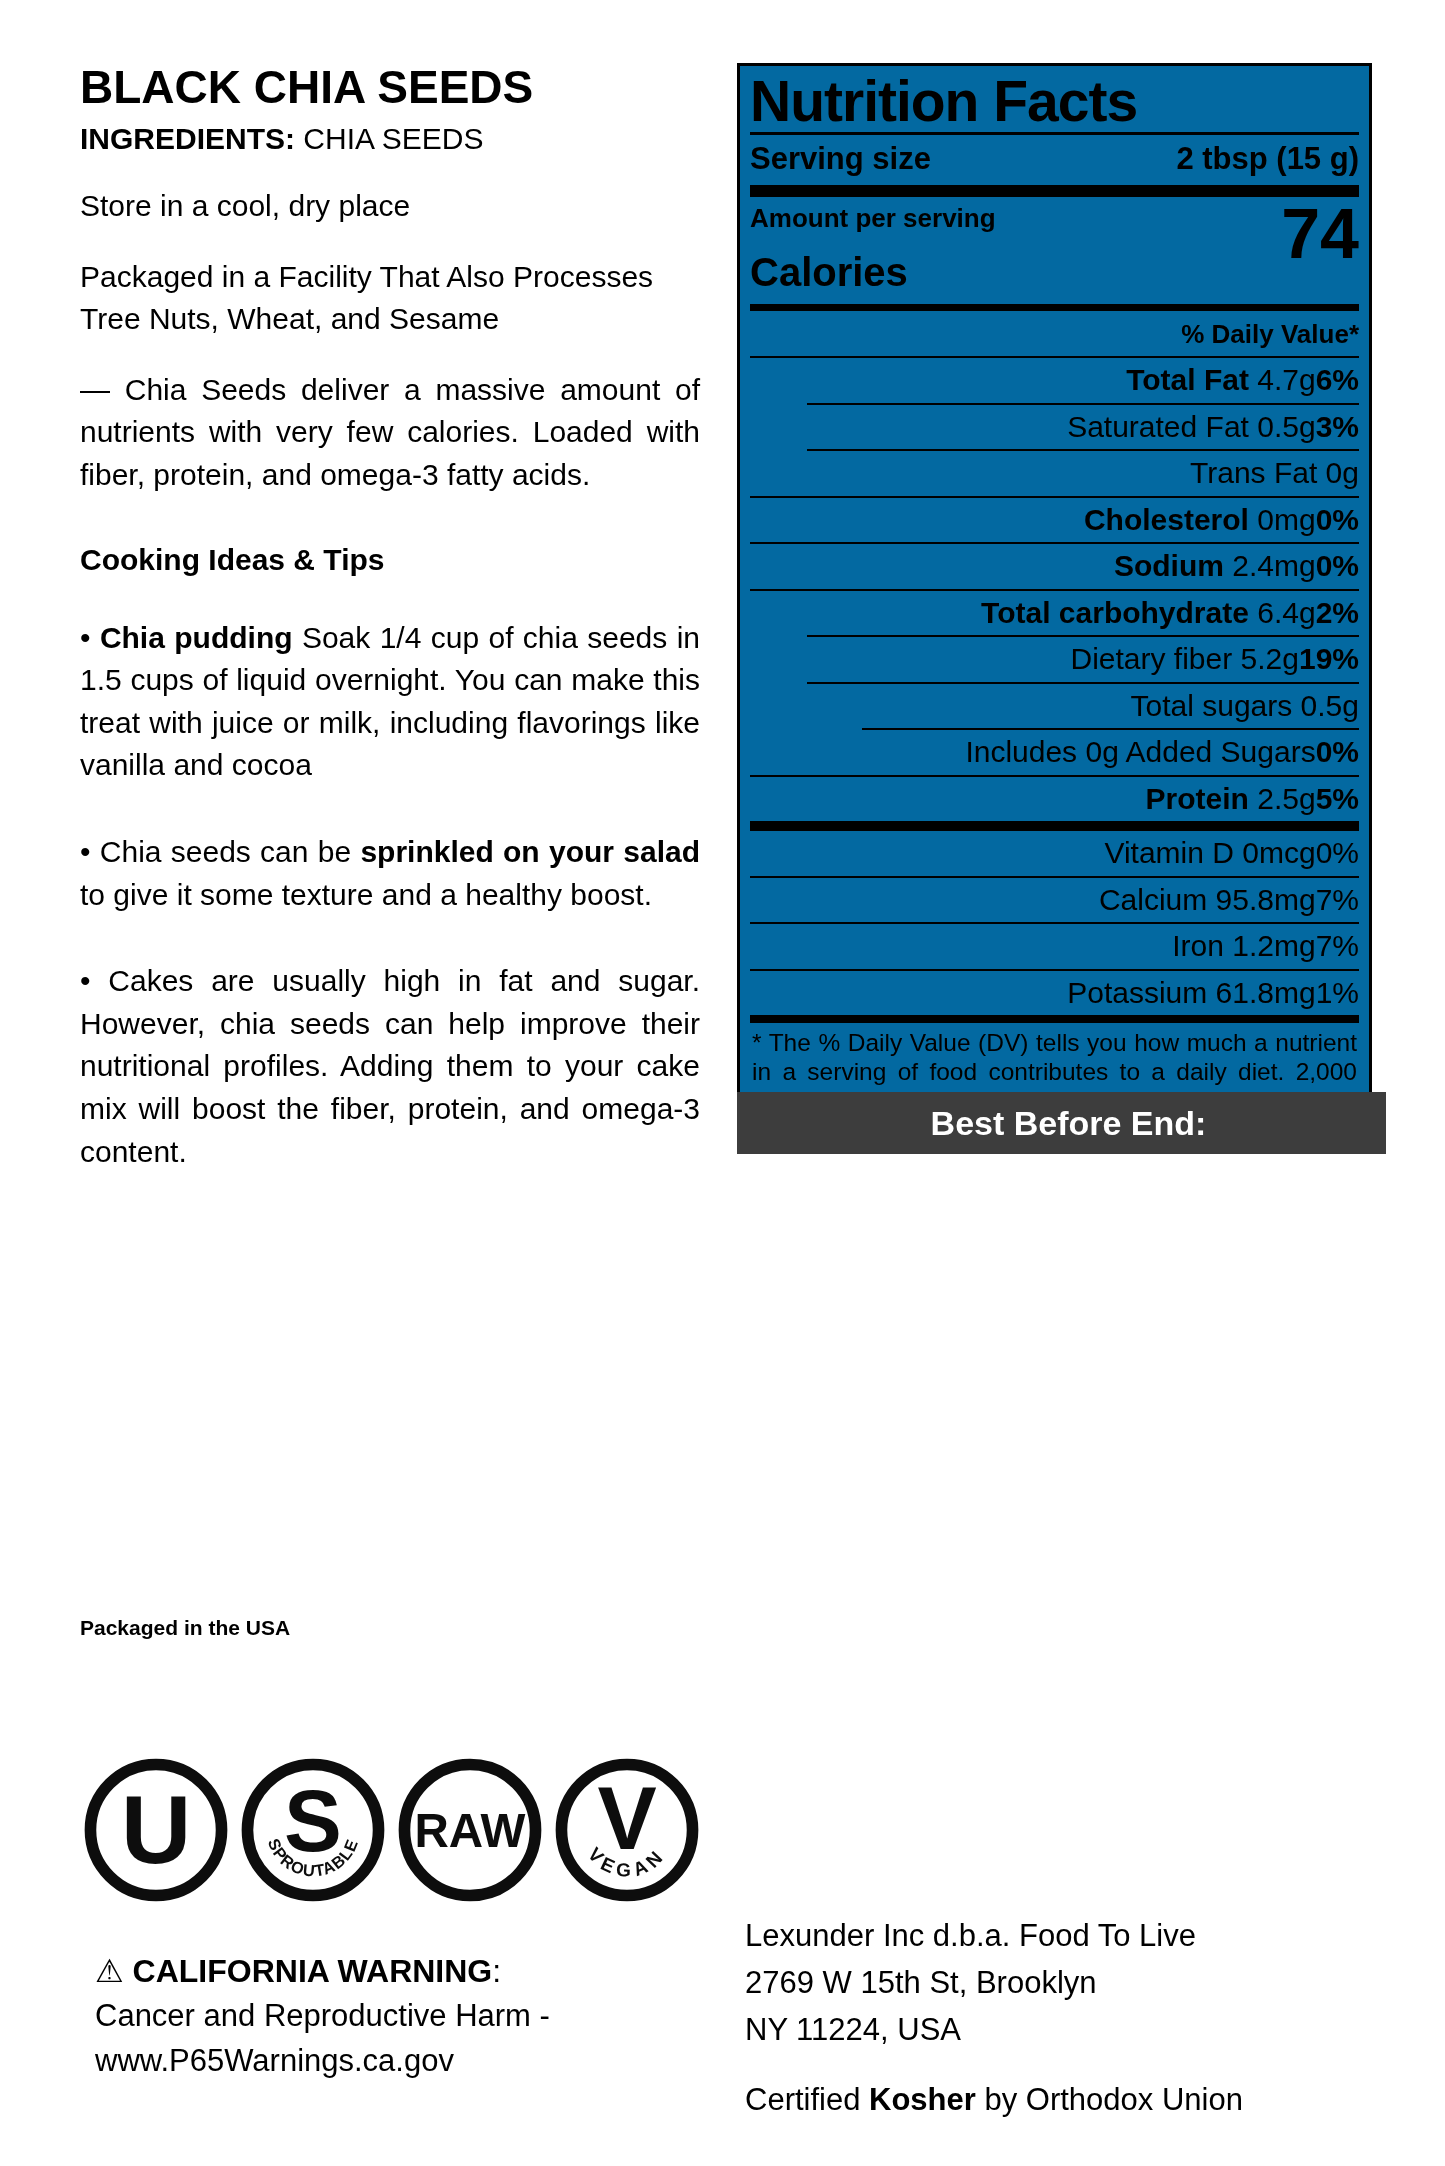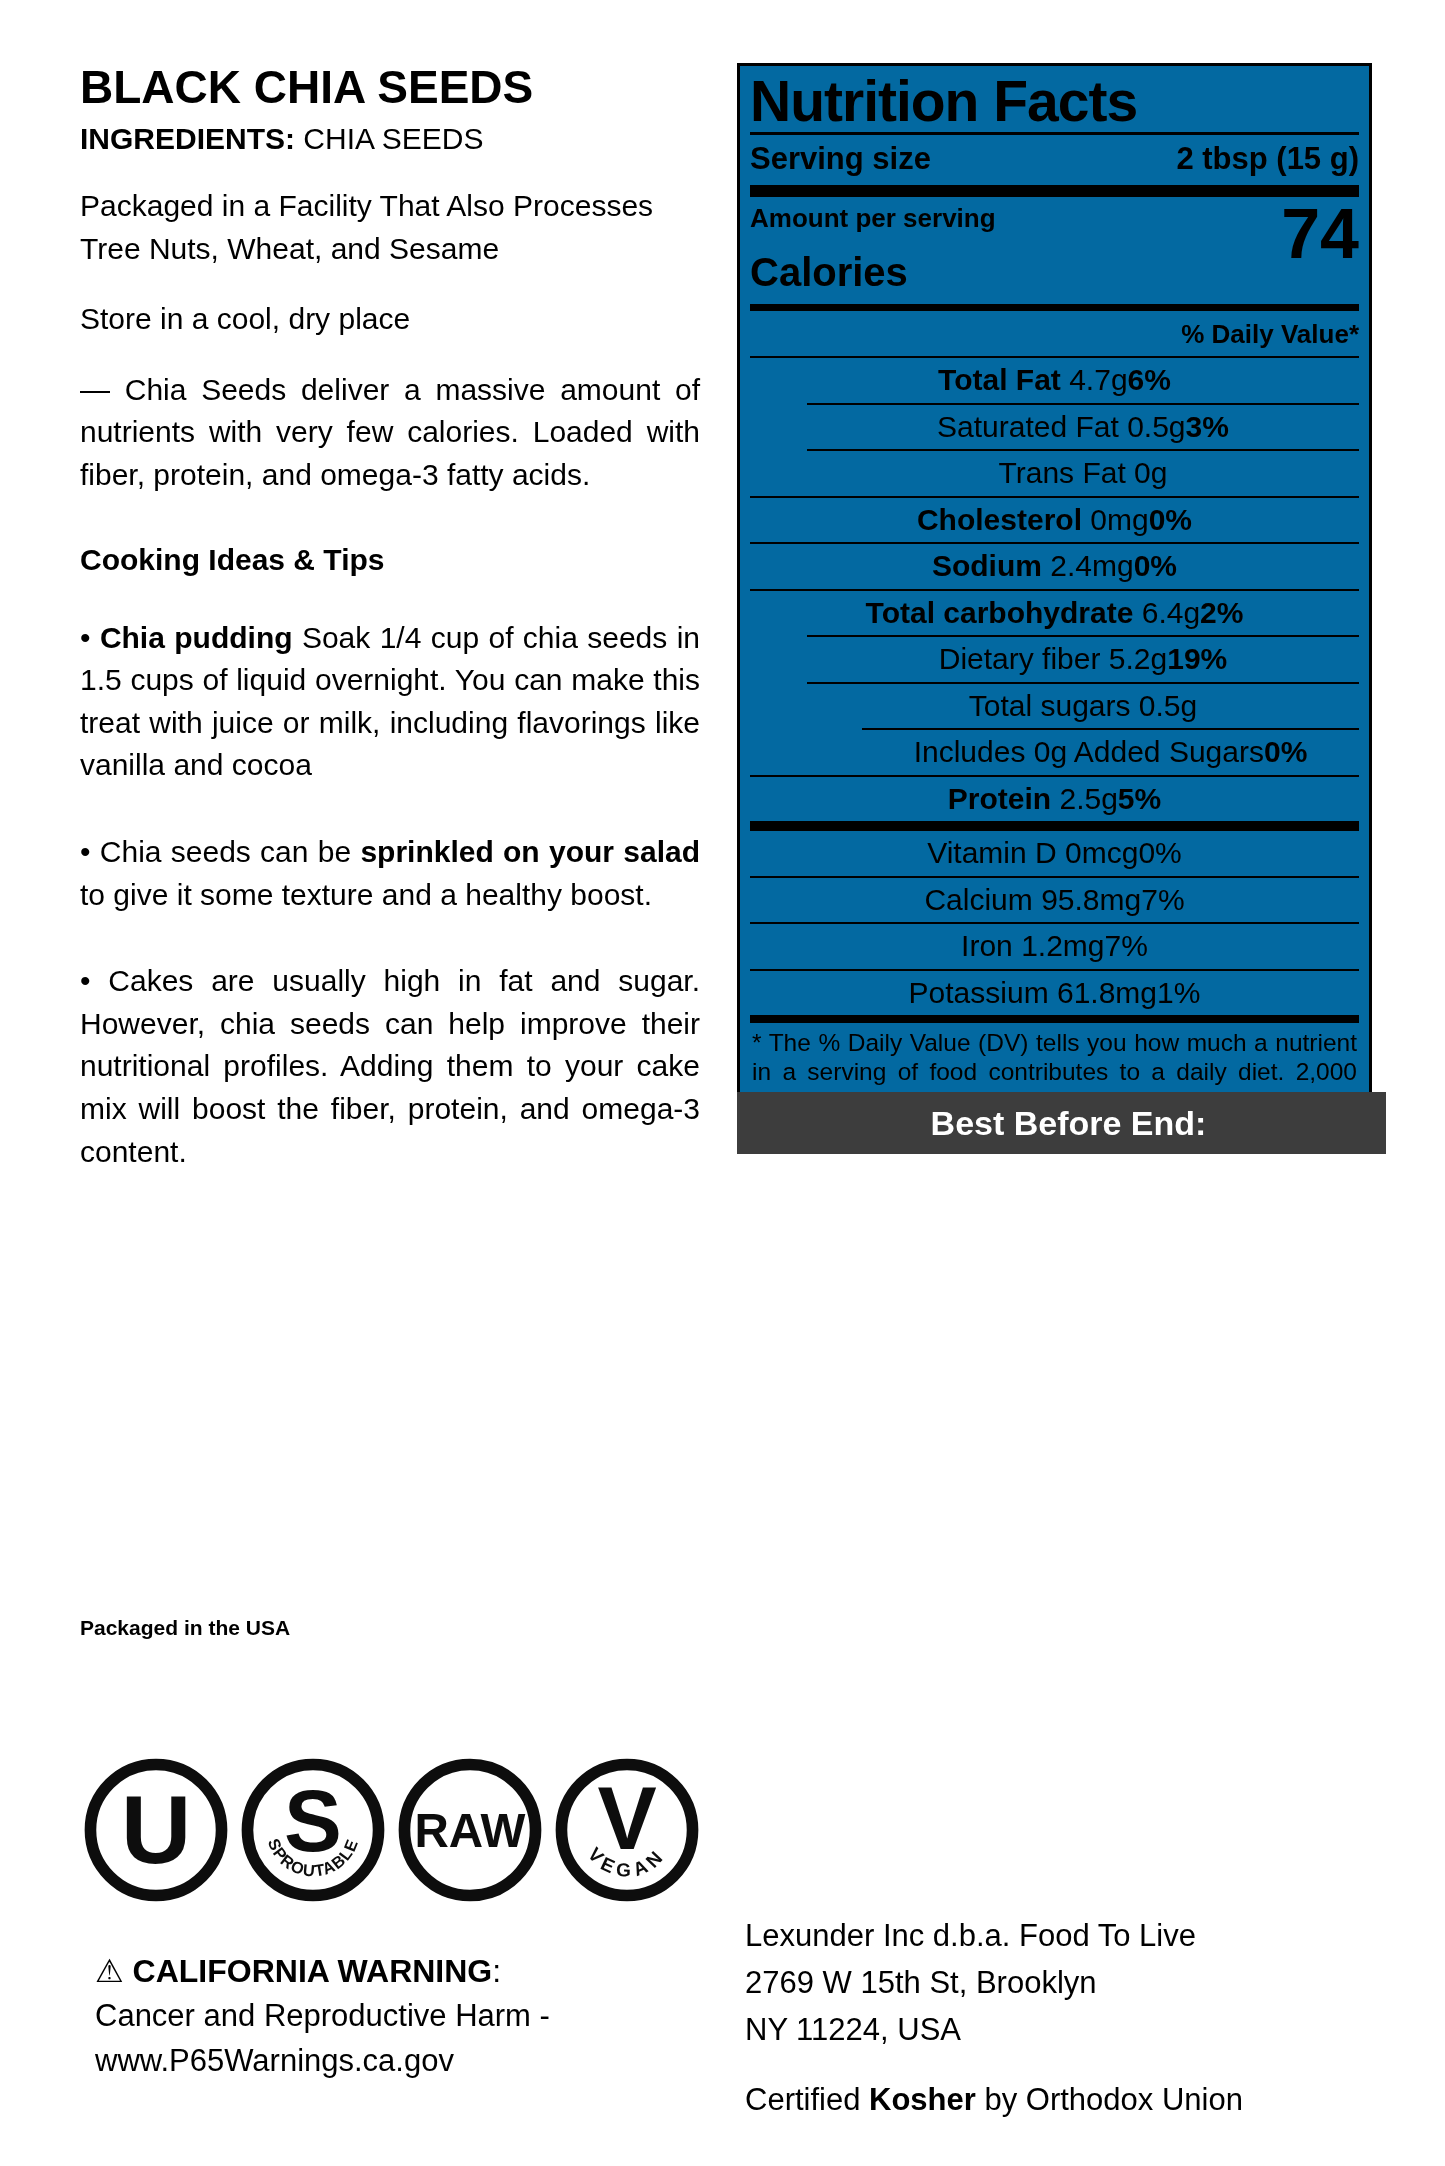--- a/index.html
+++ b/index.html
@@ -35,21 +35,21 @@
   .bar-12{height:12px;}
   .bar-7{height:7px;margin-top:4px;}
   .bar-10{height:10px;}
   .bar-8{height:8px;}
   .cal-block{position:relative;padding:6px 0 4px 0;}
   .aps{font-size:26px;font-weight:bold;line-height:1.2;}
   .cal-label{font-size:40px;font-weight:bold;line-height:1.2;margin-top:14px;}
   .cal-value{position:absolute;right:0;top:2px;font-size:70px;font-weight:bold;line-height:1;}
   .dv-header{font-size:26px;font-weight:bold;text-align:right;padding:8px 0 6px 0;
     border-bottom:2px solid #000;}
-  .nrow{display:flex;justify-content:center;border-top:2px solid #000;
+  .nrow{display:flex;justify-content:flex-end;border-top:2px solid #000;
     padding:5px 0 5px 0;font-size:30px;line-height:1.15;}
   .nrow.first{border-top:none;}
   .nrow .nl b{font-weight:bold;}
   .nrow .dv{font-weight:bold;}
   .nrow.plain .dv{font-weight:normal;}
   .ind1{margin-left:57px;}
   .ind2{margin-left:112px;}
   .footnote{font-size:24.5px;line-height:1.18;text-align:justify;padding:6px 2px 10px 2px;}
   
   .bbe{position:absolute;left:737px;top:1092px;width:635px;height:62px;
@@ -69,22 +69,22 @@
 </head>
 <body>
 
 <div class="page">
 
   <div class="left-col">
     <h1 class="title">BLACK CHIA SEEDS</h1>
     <div class="ingredients">
       <b>INGREDIENTS:</b><span> CHIA SEEDS</span>
     </div>
+    <p class="para">Store in a cool, dry place</p>
     <p class="para">Packaged in a Facility That Also Processes Tree Nuts, Wheat, and Sesame</p>
-    <p class="para">Store in a cool, dry place</p>
     <p class="para just">— Chia Seeds deliver a massive amount of nutrients with very few calories. Loaded with fiber, protein, and omega-3 fatty acids.</p>
     <div class="cook-head">Cooking Ideas &amp; Tips</div>
 
     <p class="bullet"><span>• </span><span></span><b>Chia pudding</b><span> Soak 1/4 cup of chia seeds in 1.5 cups of liquid overnight. You can make this treat with juice or milk, including flavorings like vanilla and cocoa</span></p>
 
     <p class="bullet"><span>• </span><span>Chia seeds can be </span><b>sprinkled on your salad</b><span> to give it some texture and a healthy boost.</span></p>
 
     <p class="bullet"><span>• </span><span>Cakes are usually high in fat and sugar. However, chia seeds can help improve their nutritional profiles. Adding them to your cake mix will boost the fiber, protein, and omega-3 content.</span><b></b><span></span></p>
   </div>
 

